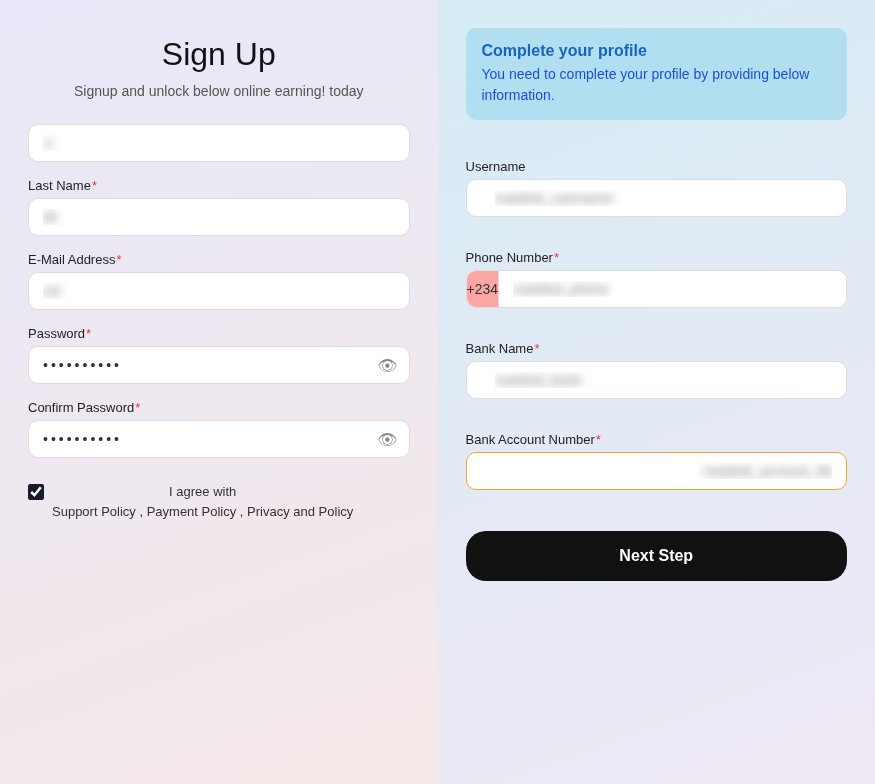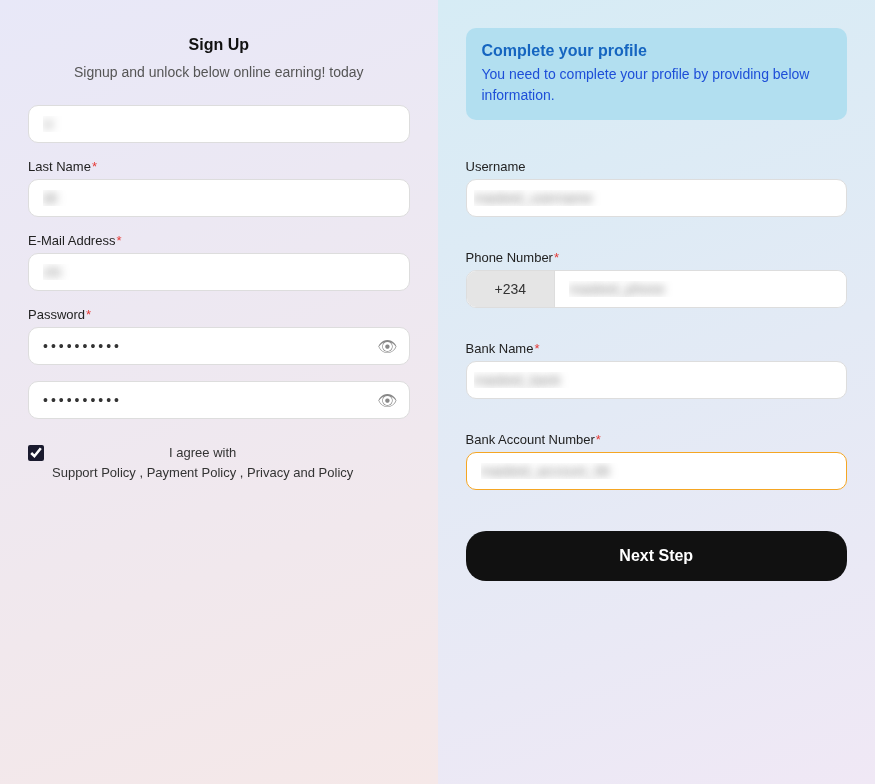--- a/index.html
+++ b/index.html
@@ -25,22 +25,22 @@
     .left-panel {
       flex: 1;
       background: linear-gradient(160deg, #e8e8f8 0%, #f5e8e8 100%);
       padding: 36px 28px 28px 28px;
       display: flex;
       flex-direction: column;
       gap: 0;
     }
 
     .left-title {
-      font-size: 16px;
-      font-weight: 700;
+      font-size: 32px;
+      font-weight: 400;
       text-align: center;
       color: #111;
       margin-bottom: 8px;
     }
 
     .left-subtitle {
       font-size: 14px;
       color: #555;
       text-align: center;
       line-height: 1.5;
@@ -168,42 +168,42 @@
       display: block;
     }
 
     .right-field-label .required {
       color: #e53935;
       margin-left: 1px;
     }
 
     .right-input {
       width: 100%;
-      padding: 10px 7px;
+      padding: 10px 28px;
       border: 1.5px solid #ddd;
       border-radius: 10px;
       font-size: 14px;
       background: #fff;
       color: transparent;
       text-shadow: 0 0 8px rgba(0,0,0,0.5);
       outline: none;
     }
 
     .phone-wrapper {
       display: flex;
       gap: 0;
       border: 1.5px solid #ddd;
       border-radius: 10px;
       overflow: hidden;
       background: #fff;
     }
 
     .phone-prefix {
-      padding: 10px 28px;
-      background: #e5e5e5;
+      padding: 10px 0;
+      background: #fca5a5;
       font-size: 14px;
       color: #333;
       border-right: 1.5px solid #ddd;
       font-weight: 500;
       flex-shrink: 0;
     }
 
     .phone-input {
       flex: 1;
       padding: 10px 14px;
@@ -218,20 +218,21 @@
     .bank-account-input {
       width: 100%;
       padding: 10px 14px;
       border: 1.5px solid #f5a623;
       border-radius: 10px;
       font-size: 14px;
       background: #fff;
       color: transparent;
       text-shadow: 0 0 8px rgba(0,0,0,0.5);
       outline: none;
+      text-align: right;
     }
 
     .next-step-btn {
       width: 100%;
       padding: 16px;
       background: #111;
       color: #fff;
       font-size: 16px;
       font-weight: 600;
       border: none;
@@ -277,20 +278,23 @@
       <label class="field-label">
         <span>Password</span><span class="required">*</span>
       </label>
       <div class="input-wrapper">
         <input class="input-field dots" type="password" value="••••••••••" placeholder="Password" style="">
         <span class="eye-icon">👁</span>
       </div>
     </div>
 
     <div class="field-group">
+      <label class="field-label">
+        <span>Confirm Password</span><span class="required">*</span>
+      </label>
       <div class="input-wrapper">
         <input class="input-field dots" type="password" value="••••••••••" placeholder="Confirm Password" style="">
         <span class="eye-icon">👁</span>
       </div>
     </div>
 
     <div class="agree-row">
       <input type="checkbox" class="agree-checkbox" checked="" style="">
       <div class="agree-text">
         <span>I agree with</span><br>

